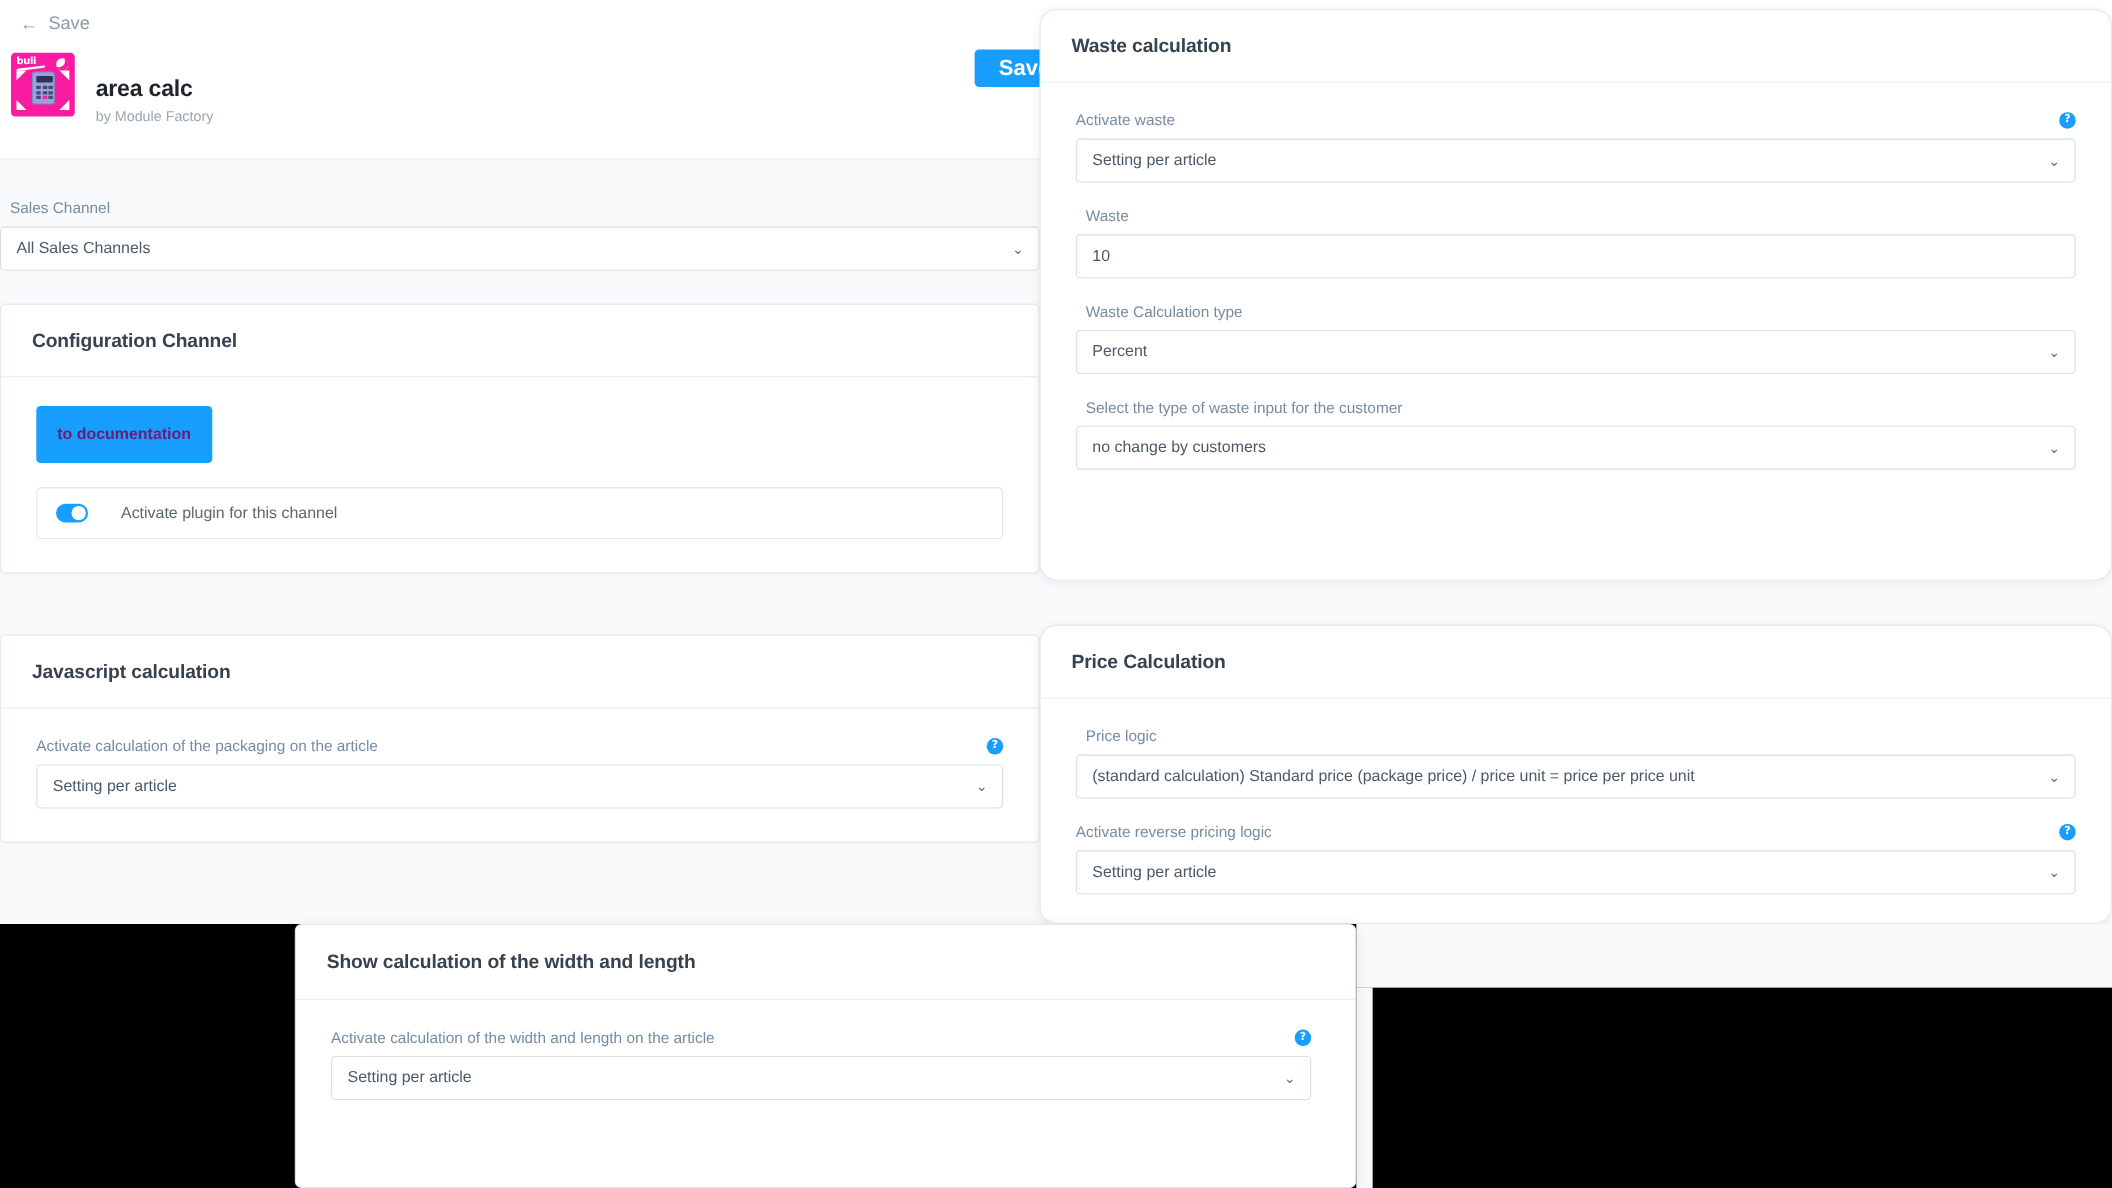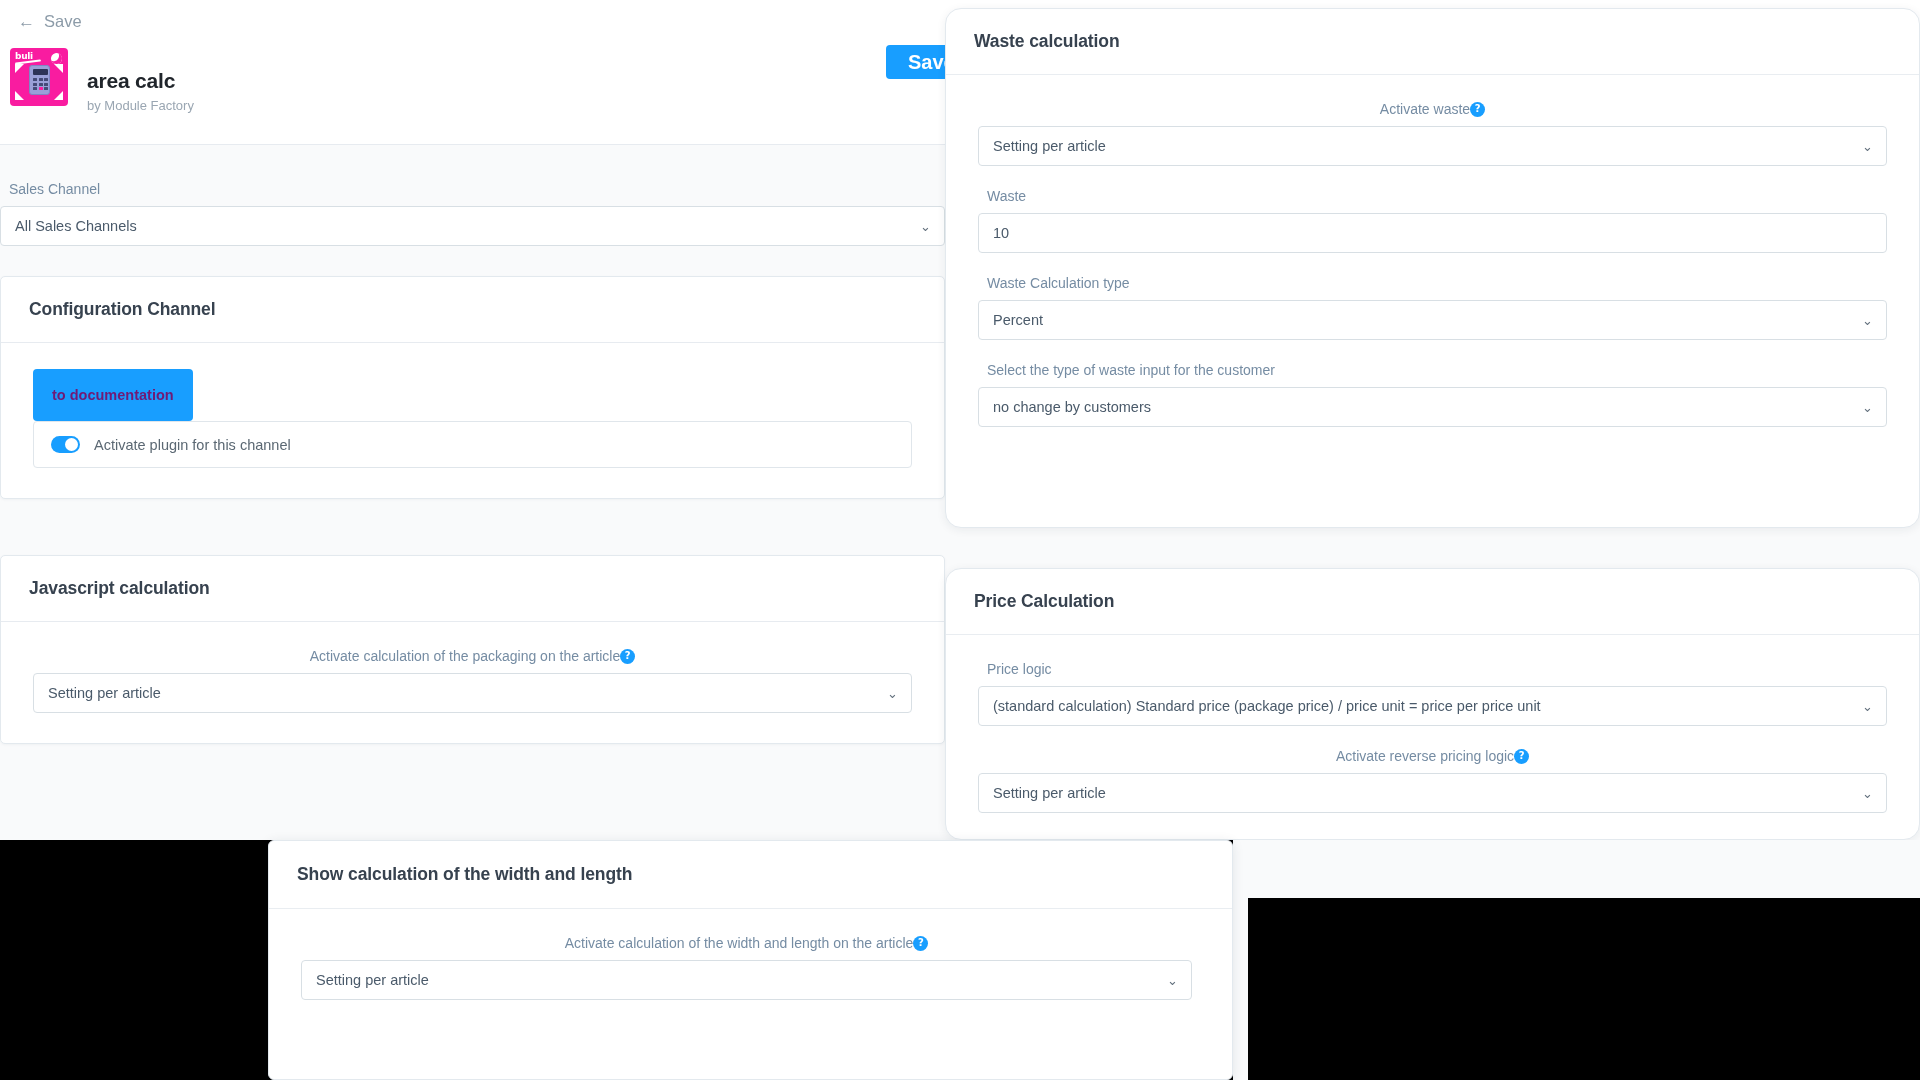--- a/index.html
+++ b/index.html
@@ -234,27 +234,28 @@
     background: #189eff;
     color: #701a75;
     border: none;
     border-radius: 4px;
     font-size: 14.5px;
     font-weight: bold;
     font-family: "Liberation Sans", sans-serif;
     cursor: pointer;
   }
   .toggle-box {
+    margin-top: 22px;
     border: 1px solid #e0e6eb;
     border-radius: 4px;
     background: #ffffff;
     padding: 14px 17px;
     display: flex;
     align-items: center;
-    gap: 14px;
+    gap: 30px;
   }
   .toggle {
     width: 29px; height: 17px;
     border-radius: 9px;
     background: #189eff;
     position: relative;
     flex: none;
     cursor: pointer;
   }
   .toggle .knob {
@@ -277,21 +278,21 @@
     align-items: center;
     justify-content: center;
     cursor: pointer;
     flex: none;
     line-height: 1;
     font-family: "DejaVu Sans", sans-serif;
   }
   .label-row {
     display: flex;
     align-items: center;
-    justify-content: center;
+    justify-content: space-between;
     margin-bottom: 9px;
   }
   .label-row .field-label { margin: 0; }
 
   
   .panel {
     position: absolute;
     background: #ffffff;
     border: 1px solid #e3e9ee;
     border-radius: 16px;

